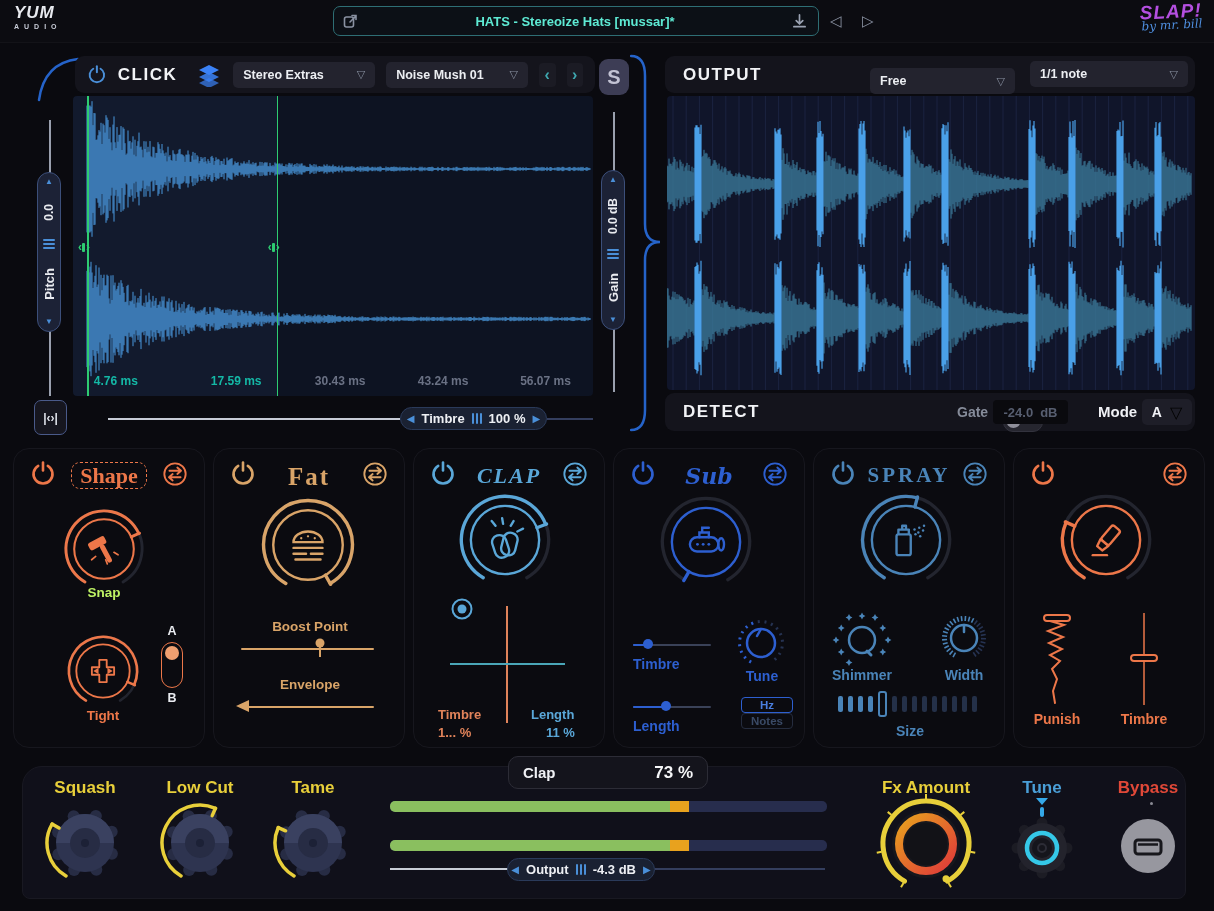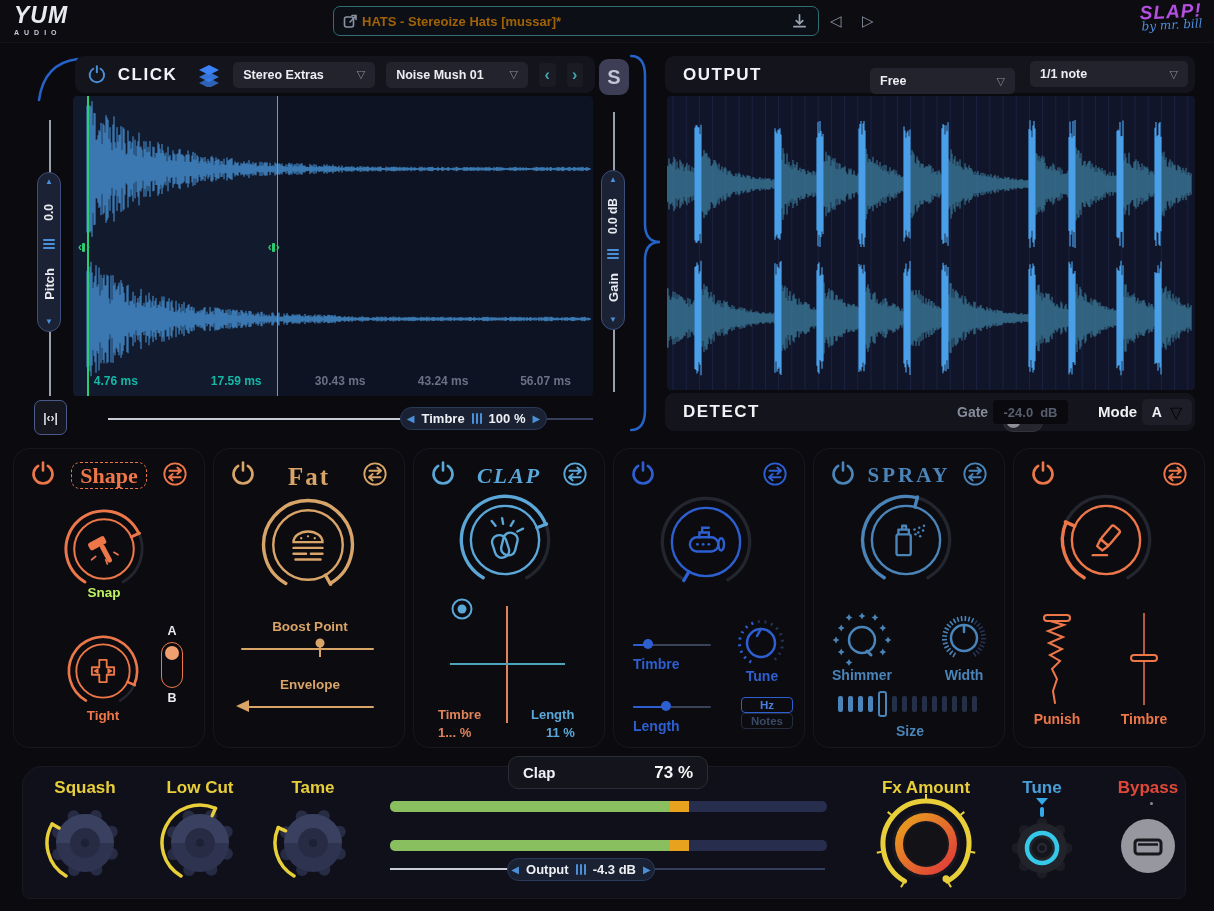--- a/index.html
+++ b/index.html
@@ -2,24 +2,24 @@
 <html><head>
 <meta charset="utf-8">
 <style>
   html,body{margin:0;padding:0;background:#060609;font-family:"Liberation Sans",sans-serif;}
   #app{position:relative;width:1214px;height:911px;background:#0a0a0f;overflow:hidden;}
   .abs{position:absolute;}
   .flex{display:flex;align-items:center;}
   
   #topbar{left:0;top:0;width:1214px;height:42px;background:#0c0c11;border-bottom:1px solid #131318;}
   .brand{left:14px;top:4px;color:#e8eaef;font-weight:bold;line-height:1;}
-  .brand .b1{font-size:23px;letter-spacing:1px;font-style:italic;}
+  .brand .b1{font-size:17px;letter-spacing:1px;font-style:italic;}
   .brand .b2{font-size:7px;letter-spacing:5px;color:#c9cdd8;margin-top:2px;}
   #presetbox{left:333px;top:6px;width:484px;height:28px;border:1px solid #2e6e74;border-radius:7px;background:#0c1016;display:flex;align-items:center;}
-  #presetbox .pname{flex:1;text-align:left;color:#a16207;font-size:13px;font-weight:bold;}
+  #presetbox .pname{flex:1;text-align:center;color:#5eead4;font-size:13px;font-weight:bold;}
   .tinyicon{width:22px;height:22px;display:flex;align-items:center;justify-content:center;}
   .navarr{color:#8a92a2;font-size:15px;}
   #slaplogo{right:12px;top:2px;text-align:right;transform:rotate(-3deg);line-height:1;}
   #slaplogo .l1{color:#b44fe0;font-size:19px;font-weight:900;font-style:italic;letter-spacing:1px;}
   #slaplogo .l2{color:#4f8fe0;font-size:12px;font-style:italic;font-family:"DejaVu Serif",serif;margin-top:-2px;}
   
   .hdrbar{background:#14141c;border-radius:9px;display:flex;align-items:center;}
   .hdrtitle{color:#f2f3f6;font-size:17px;font-weight:bold;letter-spacing:1.5px;}
   .dd{background:#23232e;border-radius:5px;height:26px;display:flex;align-items:center;justify-content:space-between;padding:0 10px;}
   .dd .ddl{color:#eceef2;font-size:12.5px;font-weight:bold;}
@@ -397,20 +397,21 @@
     <div class="abs" style="left:117px;top:258px;color:#5aa7d8;font-size:13px;font-weight:bold">Length</div>
     <div class="abs" style="left:132px;top:276px;color:#5aa7d8;font-size:13px;font-weight:bold">11 %</div>
   </div>
 
   <div class="card" style="left:613px">
     <div class="cardhdr">
       <span class="pwrbtn pwr"><svg width="100%" height="100%" viewBox="-13 -13 26 26">
             <path d="M4.8,-8.2 A9.5,9.5 0 1 1 -4.8,-8.2" stroke="#2d5fd0" stroke-width="2.6" fill="none" stroke-linecap="round"></path>
             <line x1="0" y1="-11.5" x2="0" y2="-3.5" stroke="#2d5fd0" stroke-width="2.6" stroke-linecap="round"></line>
           </svg></span>
+      <div class="mtitle" style="color:#2d5fd0;font-size:22px;font-style:italic;font-family:'DejaVu Serif',serif">Sub</div>
       <span class="swapbtn swap"><svg width="100%" height="100%" viewBox="-14 -14 28 28">
             <circle r="11.5" stroke="#2d5fd0" fill="none" stroke-width="2"></circle>
             <path d="M-6,-3.5 H6 M2.5,-7 L6.5,-3.5 L2.5,0 M6,3.5 H-6 M-2.5,0 L-6.5,3.5 L-2.5,7" stroke="#2d5fd0" stroke-width="2" fill="none" stroke-linejoin="round" stroke-linecap="round"></path>
           </svg></span>
     </div>
     <svg class="bigknob abs" style="left:37px;top:38px" width="110" height="110" viewBox="-58 -58 116 116">
         <path d="M-23.0,39.8 A46,46 0 1 1 23.0,39.8" stroke="#23252f" stroke-width="3.5" fill="none" stroke-linecap="round"></path>
         <line x1="-17.999999999999993" y1="31.176914536239792" x2="-23.49999999999999" y2="40.70319397786862" stroke="#2d5fd0" stroke-width="3.5" stroke-linecap="round"></line>
         <circle r="36" stroke="#2d5fd0" stroke-width="2.5" fill="none"></circle>
         <g>

